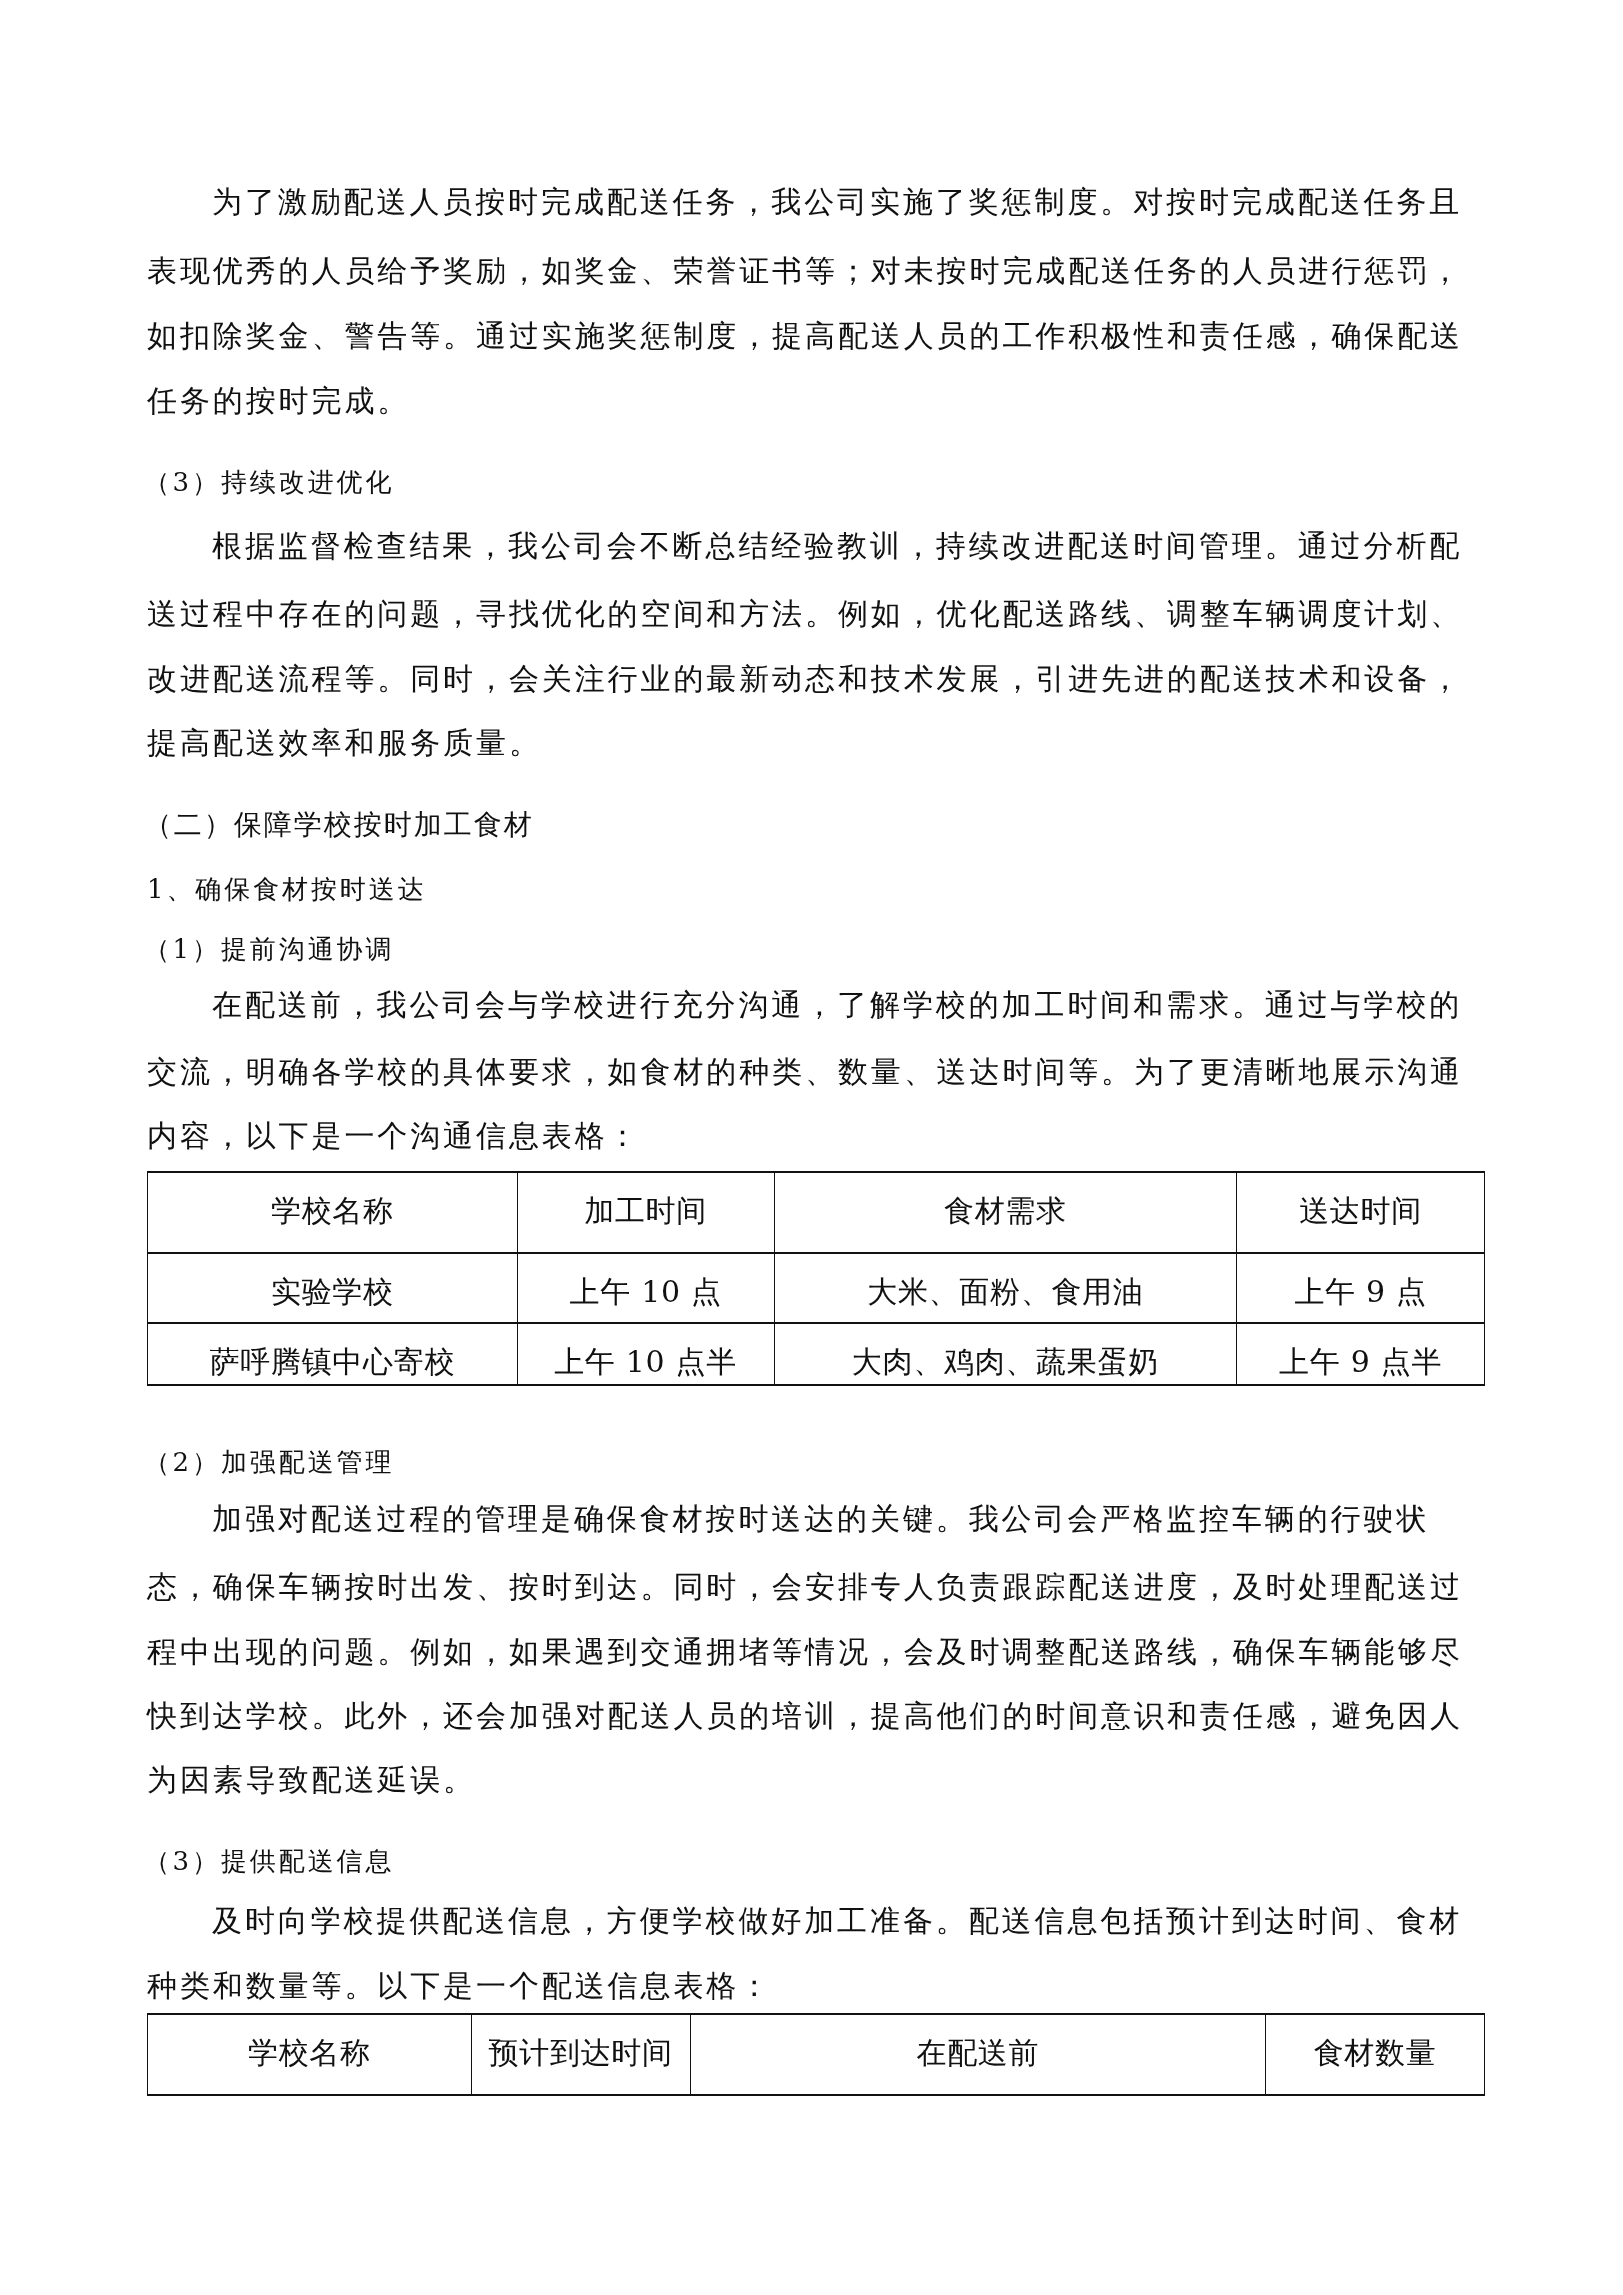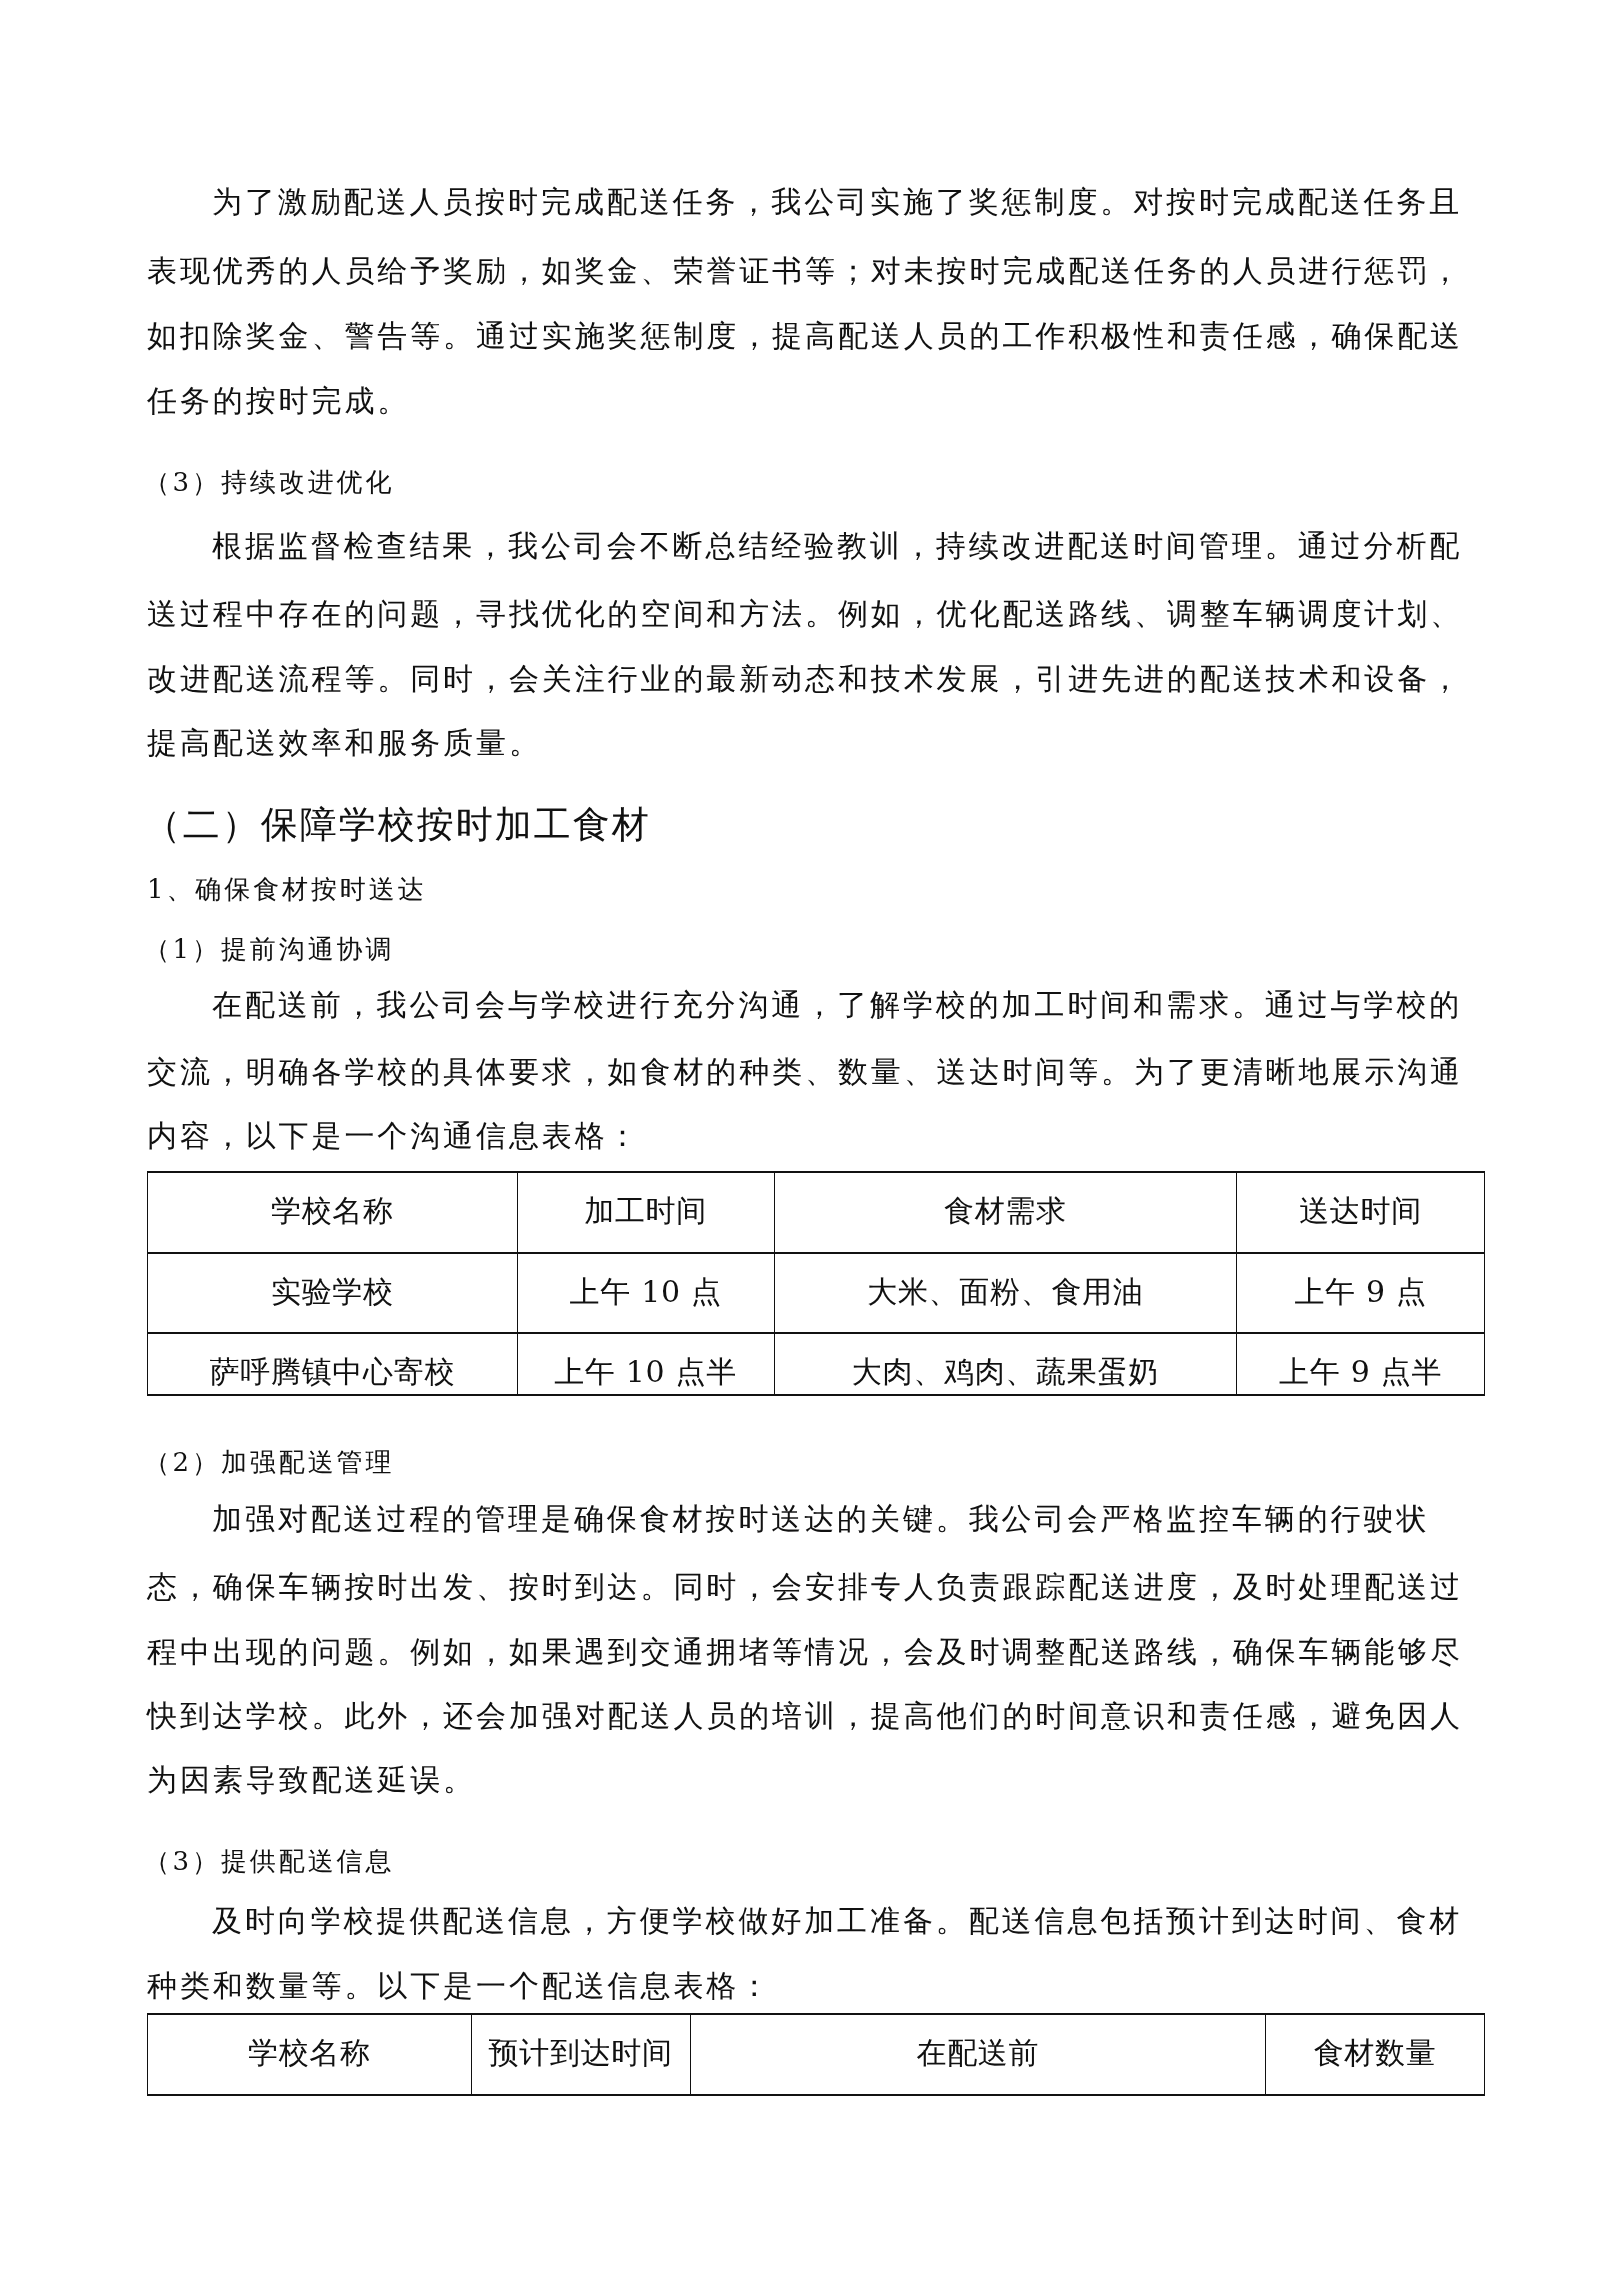--- a/index.html
+++ b/index.html
@@ -2,21 +2,21 @@
 <html style="font-size:10.5px"><head>
 <meta charset="utf-8">
 <style>
   html, body { margin: 0; padding: 0; background: #ffffff; }
   body { width: 1623px; height: 2295px; position: relative; overflow: hidden;
          font-family: "DejaVu Serif", "Liberation Serif", serif; color: #111; }
   .page { position: absolute; left: 147px; top: 0; width: 1338px; }
   .line { position: absolute; left: 0; font-size: 30px; line-height: 39px; white-space: nowrap; letter-spacing: 2.9px; }
   .indent { padding-left: 65px; font-family: Liberation Mono, monospace; }
   .sub { font-size: 26px; }
-  .h2 { font-size: 37px; letter-spacing: 2px; }
+  .h2 { font-size: 28px; letter-spacing: 2px; }
   table { position: absolute; left: 0; border-collapse: collapse; width: 1338px; font-size: 30px; padding-left: 28px; }
   td { text-align: center; vertical-align: top; padding-top: 18.3px; border-left: 1px solid #111; border-right: 1px solid #111; letter-spacing: 0.7px; }
   tr.rowline td { border-top: 2.6px solid #111; }
   tr.lastrow td { border-bottom: 2.6px solid #111; }
 </style>
 </head>
 <body>
 
 <div class="page">
   <div class="line indent" style="top:185px">为了激励配送人员按时完成配送任务，我公司实施了奖惩制度。对按时完成配送任务且</div>
@@ -46,21 +46,21 @@
         <col style="width:463px">
         <col style="width:248px">
       </colgroup>
     <tbody>
         <tr class="rowline" style="height:81px">
       <td>学校名称</td>
       <td>加工时间</td>
       <td>食材需求</td>
       <td>送达时间</td>
     </tr>
-    <tr class="rowline" style="height:80px">
+    <tr class="rowline" style="height:70px">
       <td>实验学校</td>
       <td>上午 10 点</td>
       <td>大米、面粉、食用油</td>
       <td>上午 9 点</td>
     </tr>
     <tr class="rowline lastrow" style="height:60px">
       <td>萨呼腾镇中心寄校</td>
       <td>上午 10 点半</td>
       <td>大肉、鸡肉、蔬果蛋奶</td>
       <td>上午 9 点半</td>

